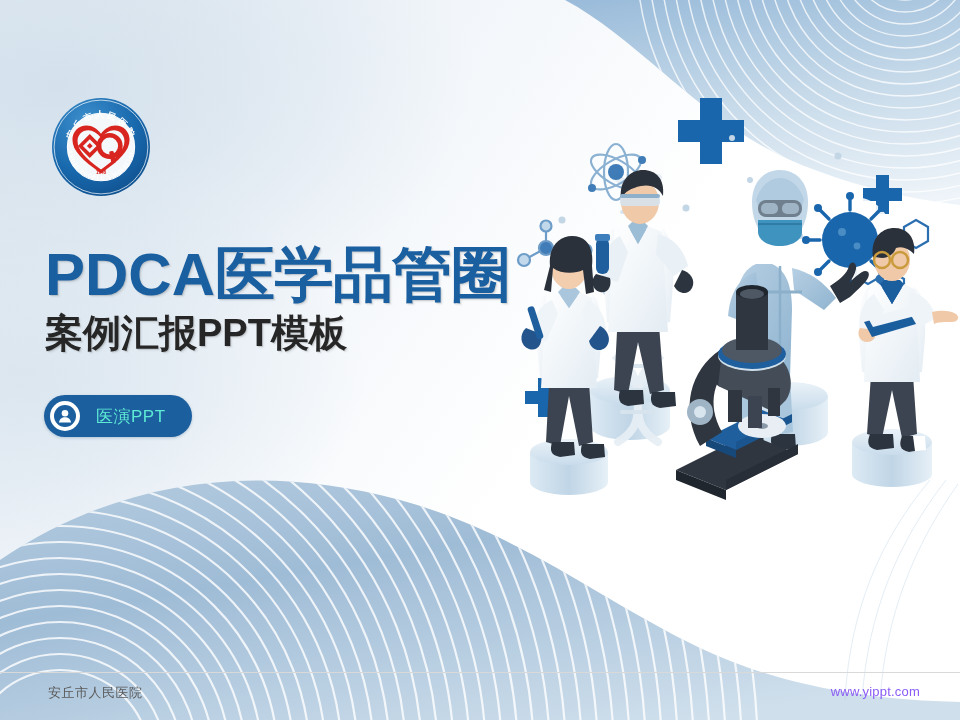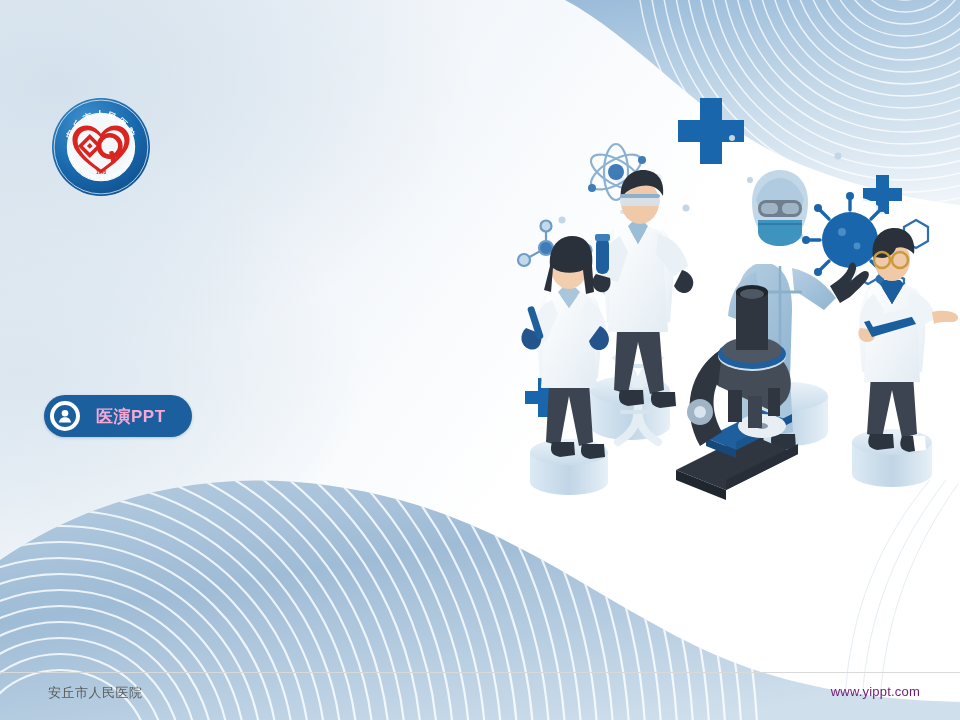--- a/index.html
+++ b/index.html
@@ -102,23 +102,23 @@
     flex: 0 0 30px;
     border-radius: 50%;
     background: #ffffff;
     display: flex;
     align-items: center;
     justify-content: center;
     margin-right: 16px;
   }
   .badge-icon svg { display: block; }
   .badge-label {
-    color: #f9a8d4;
+    color: #5eead4;
     font-size: 17px;
-    font-weight: 700;
+    font-weight: 400;
     letter-spacing: 0.5px;
     white-space: nowrap;
   }
 
   
   .illustration {
     position: absolute;
     left: 500px;
     top: 60px;
     width: 460px;
@@ -140,21 +140,21 @@
     top: 684px;
     font-size: 13px;
     color: #5a5a5a;
     letter-spacing: 0.5px;
   }
   .footer-right {
     position: absolute;
     right: 40px;
     top: 684px;
     font-size: 13px;
-    color: #701a75;
+    color: #8b5cf6;
     letter-spacing: 0.2px;
   }
 </style>
 </head>
 <body>
 
 <div id="slide">
 
   <div class="bg-base"></div>
 
@@ -601,20 +601,24 @@
 
       <path d="M228,330 h14 v32 h-14 Z" fill="#2f3640"></path>
       <path d="M248,336 h14 v32 h-14 Z" fill="#3b4450"></path>
       <path d="M268,328 h12 v28 h-12 Z" fill="#2f3640"></path>
 
       <ellipse cx="200" cy="352" rx="13" ry="13" fill="#9fb4c4"></ellipse>
       <ellipse cx="200" cy="352" rx="6" ry="6" fill="#d8e4ee"></ellipse>
     </g>
   </svg>
 
+  <div class="title-block">
+    <div class="title-main"><span class="latin">PDCA</span><span class="cjk">医学品管圈</span></div>
+    <div class="title-sub">案例汇报PPT模板</div>
+  </div>
 
   <div class="badges">
     <div class="badge">
       <span class="badge-icon">
         <svg width="22" height="22" viewBox="0 0 24 24">
           <circle cx="12" cy="12" r="12" fill="#1b5f9e"></circle>
           <circle cx="12" cy="9" r="3.6" fill="#ffffff"></circle>
           <path d="M5.4,19.2 c0.6,-4 3.2,-5.8 6.6,-5.8 c3.4,0 6,1.8 6.6,5.8 Z" fill="#ffffff"></path>
         </svg>
       </span>

